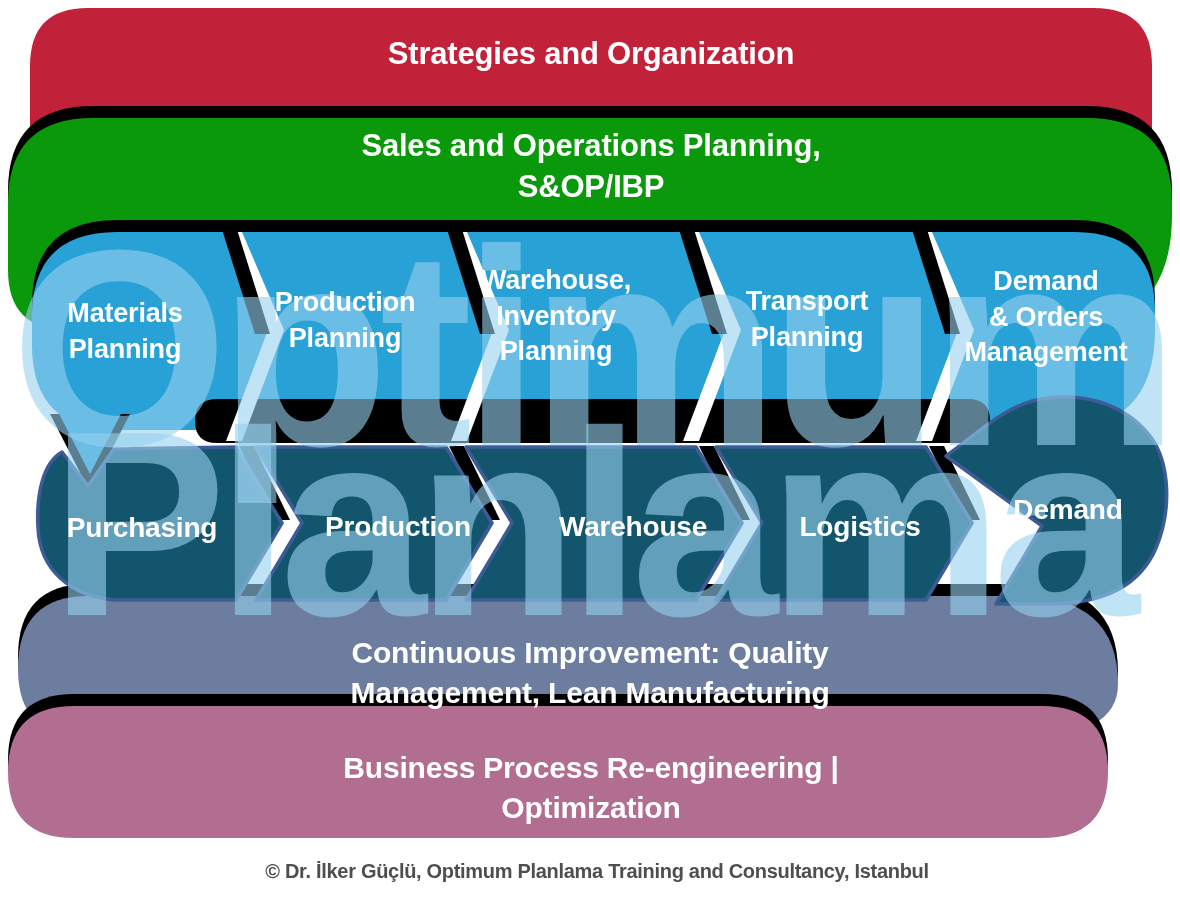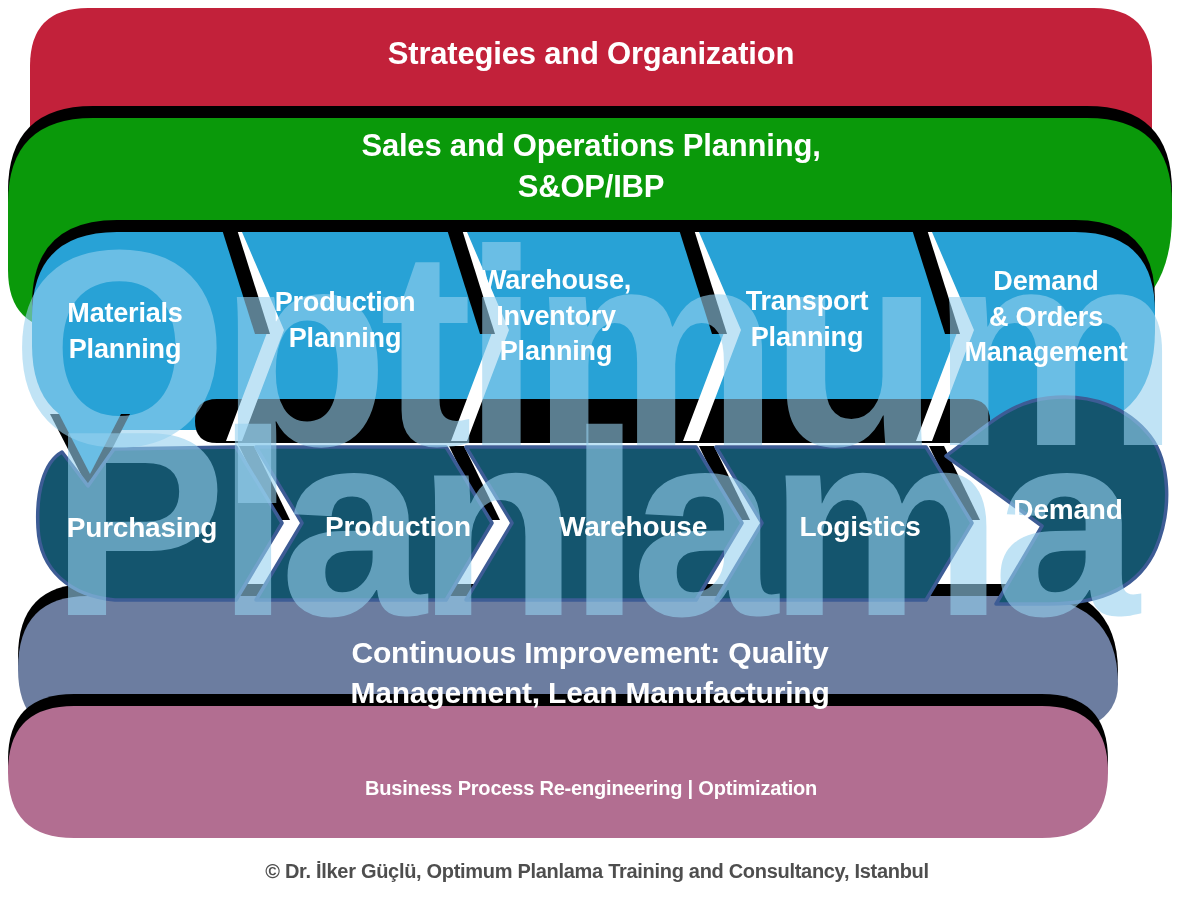--- a/index.html
+++ b/index.html
@@ -16,21 +16,21 @@
   #wm1{top:208px;font-size:280px;}
   #wm2{top:392px;font-size:264px;}
   .lbl{
     position:absolute;transform:translate(-50%,-50%);color:#ffffff;font-weight:700;
     text-align:center;white-space:pre-line;line-height:1.32;z-index:3;letter-spacing:-0.2px;
   }
   .band-title{font-size:31px;}
   .chev-top{font-size:27px;}
   .chev-bot{font-size:28px;}
   #lbl-continuous{font-size:30px;}
-  #lbl-bpr{font-size:20px;}
+  #lbl-bpr{font-size:30px;}
   #lbl-copyright{
     position:absolute;transform:translate(-50%,-50%);color:#4E4E4E;font-weight:700;
     font-size:20px;white-space:nowrap;z-index:3;letter-spacing:-0.3px;
   }
 </style>
 </head>
 <body>
 
 <div class="stage">
 

